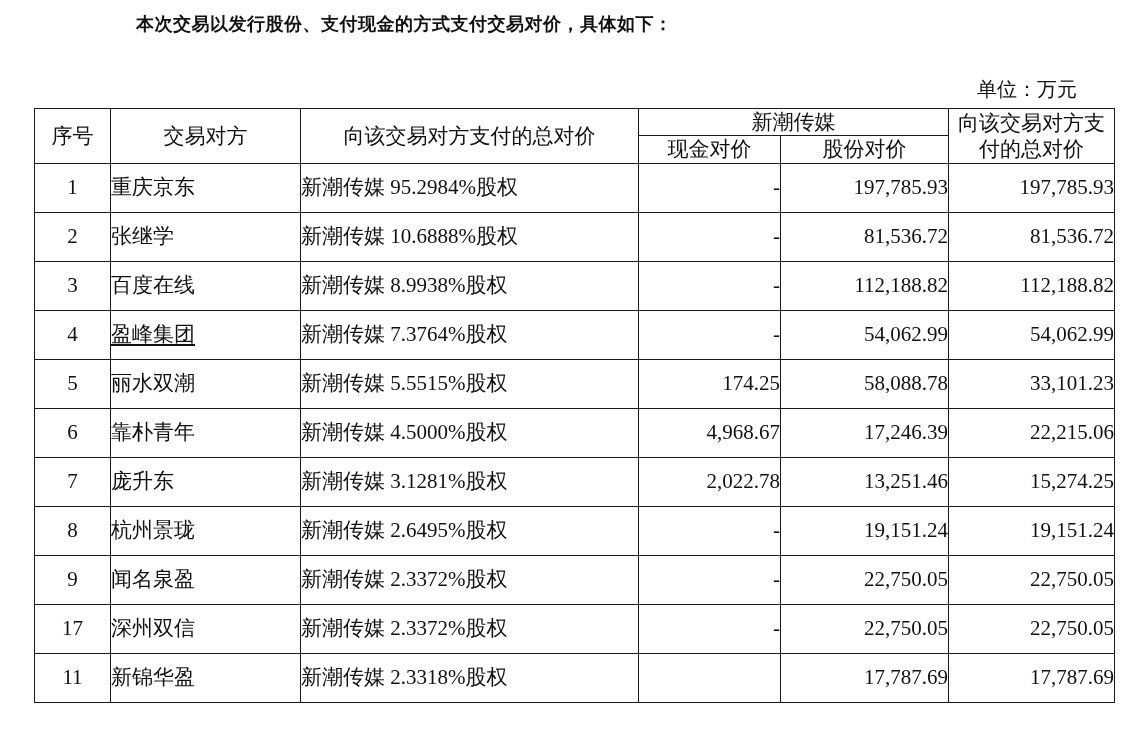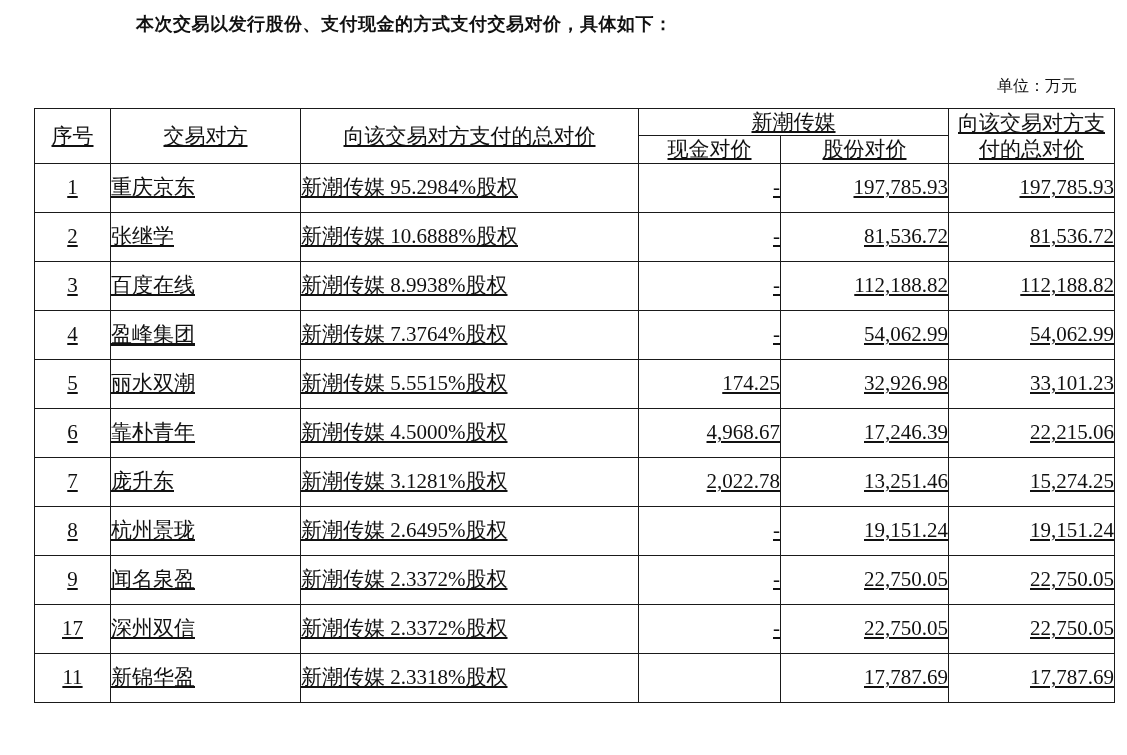--- a/index.html
+++ b/index.html
@@ -27,31 +27,30 @@
     font-size: 18px;
     letter-spacing: 0.5px;
     white-space: nowrap;
     font-weight: 600;
     margin-left: 24px;
   }
   .unit-line {
     position: absolute;
     right: 50px;
     top: 76px;
-    font-size: 16px;
+    font-size: 20px;
     white-space: nowrap;
   }
   table.main {
     position: absolute;
     left: 34px;
     top: 108px;
     border-collapse: collapse;
     width: 1056px;
     table-layout: fixed;
-    text-decoration: underline;
   }
   table.main th,
   table.main td {
     border: 1.5px solid #1a1a1a;
     padding: 0;
     font-weight: normal;
     font-size: 21px;
     line-height: 1.25;
     vertical-align: middle;
   }
@@ -157,21 +156,21 @@
         <td class="c-target">新潮传媒 7.3764%股权</td>
         <td class="c-num">-</td>
         <td class="c-num">54,062.99</td>
         <td class="c-num">54,062.99</td>
       </tr>
       <tr>
         <td class="c-idx">5</td>
         <td class="c-party">丽水双潮</td>
         <td class="c-target">新潮传媒 5.5515%股权</td>
         <td class="c-num">174.25</td>
-        <td class="c-num">32,926.98</td>
+        <td class="c-num">58,088.78</td>
         <td class="c-num">33,101.23</td>
       </tr>
       <tr>
         <td class="c-idx">6</td>
         <td class="c-party">靠朴青年</td>
         <td class="c-target">新潮传媒 4.5000%股权</td>
         <td class="c-num">4,968.67</td>
         <td class="c-num">17,246.39</td>
         <td class="c-num">22,215.06</td>
       </tr>

